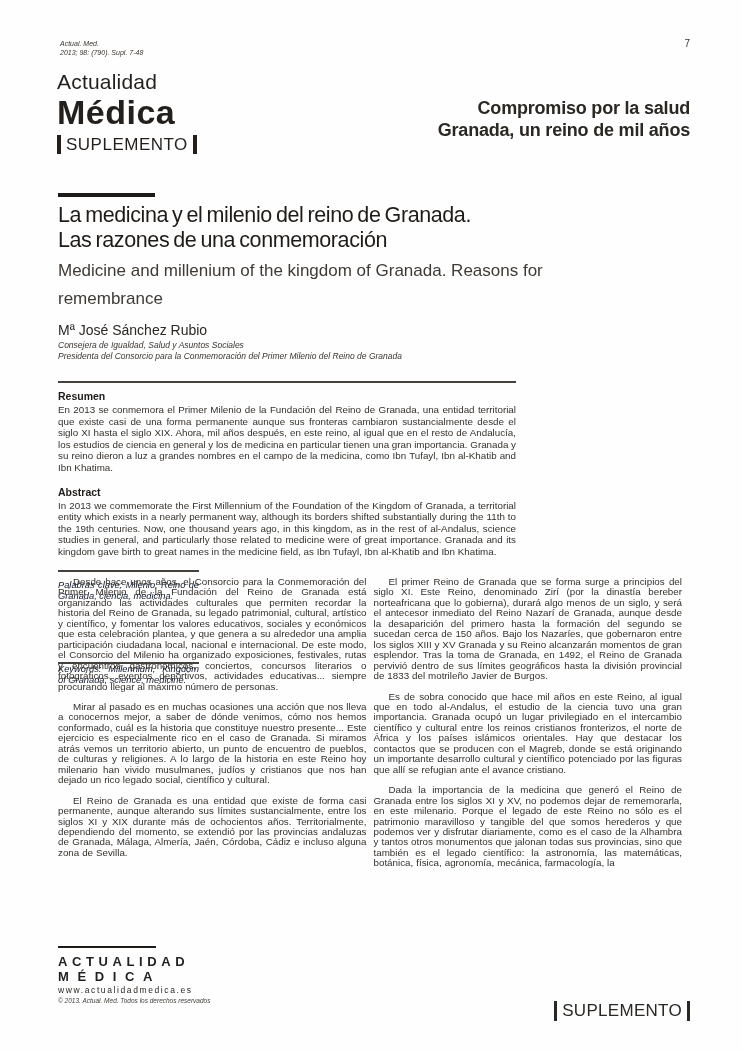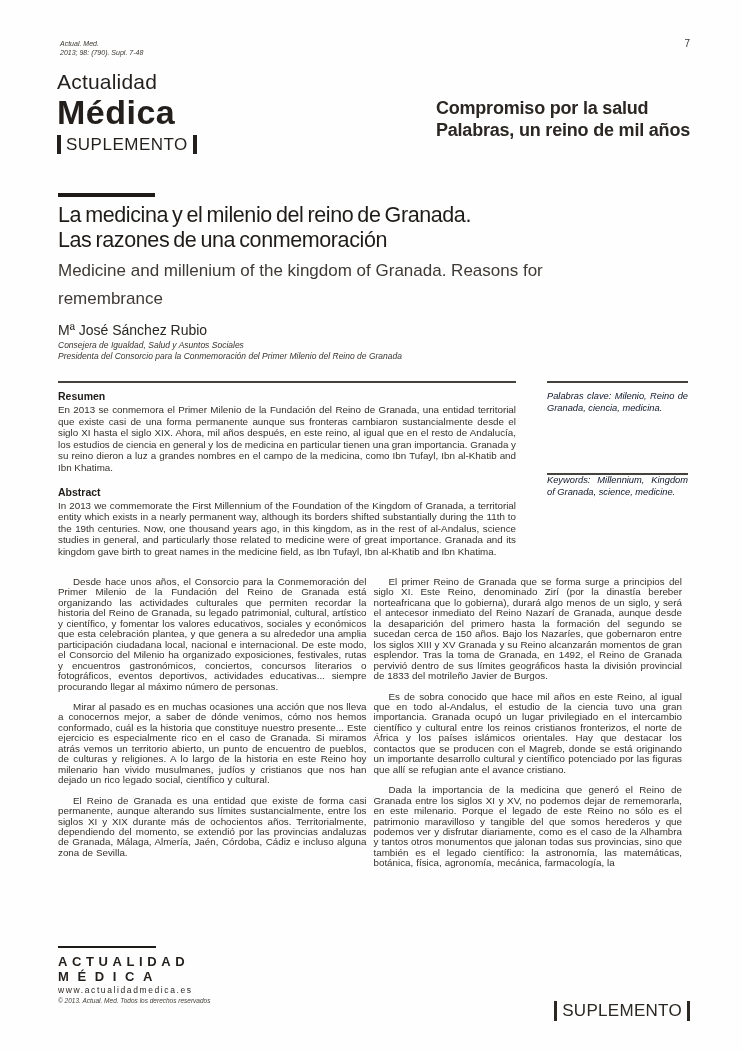--- a/index.html
+++ b/index.html
@@ -13,32 +13,32 @@
     overflow:hidden;
   }
   
   .ref{position:absolute;left:60px;top:40px;font-size:7px;line-height:8.5px;font-style:italic;color:#3a3530;}
   .pagenum{position:absolute;right:52px;top:38px;font-size:10px;color:#3a3530;}
   .masthead{position:absolute;left:57px;top:70px;color:#231f1c;}
   .masthead .l1{font-size:21px;line-height:24px;letter-spacing:0.2px;}
   .masthead .l2{font-size:34px;line-height:36px;font-weight:700;letter-spacing:0.5px;}
   .masthead .l3{margin-top:5px;display:inline-block;font-size:17px;line-height:19px;
     border-left:4px solid #231f1c;border-right:4px solid #231f1c;padding:0 5px;letter-spacing:0.5px;}
-  .banner{position:absolute;right:52px;top:97px;font-weight:700;
+  .banner{position:absolute;right:52px;top:97px;text-align:right;font-weight:700;
     font-size:18px;line-height:22px;color:#2b2723;letter-spacing:-0.2px;}
   
   .title-bar{position:absolute;left:58px;top:193px;width:97px;height:4px;background:#1e1a17;}
   .title-block{position:absolute;left:58px;top:203px;width:600px;}
   .title-es{font-size:21.5px;line-height:25px;font-weight:400;color:#1f1b18;
     letter-spacing:-0.4px;word-spacing:-1.5px;margin:0;}
   .title-en{font-size:17px;line-height:28px;font-weight:400;color:#3f3a35;margin:4px 0 0 0;width:520px;}
   .author{margin-top:9px;font-size:14px;color:#2b2723;}
   .affil{font-size:8.5px;line-height:10.5px;font-style:italic;color:#3a3530;margin-top:2px;}
   
-  .abstract-row{position:absolute;left:58px;top:381px;width:630px;display:flex;justify-content:space-between;}
+  .abstract-row{position:absolute;left:58px;top:381px;width:630px;display:flex;justify-content:space-between;flex-direction:column;}
   .abs-main{width:458px;border-top:2px solid #45413c;padding-top:7px;}
   .abs-h{font-size:10.5px;font-weight:700;color:#1f1b18;margin:0 0 2px 0;}
   .abs-t{font-size:9.8px;line-height:11.6px;text-align:justify;color:#35302b;margin:0 0 12px 0;}
   .abs-side{width:141px;font-style:italic;color:#0f172a;}
   .side-block1{border-top:2px solid #45413c;padding-top:8px;height:82px;box-sizing:content-box;}
   .side-block2{border-top:2px solid #45413c;padding-top:0;}
   .kw{font-size:9.3px;line-height:11.5px;text-align:justify;margin:0;}
   
   .body-cols{position:absolute;left:58px;top:577px;width:630px;display:flex;gap:7px;}
   .col{width:308.5px;}
@@ -65,21 +65,21 @@
   </div>
   <div class="pagenum">7</div>
 
   <div class="masthead">
     <div class="l1">Actualidad</div>
     <div class="l2">Médica</div>
     <div class="l3">SUPLEMENTO</div>
   </div>
   <div class="banner">
     <div>Compromiso por la salud</div>
-    <div>Palabras, un reino de mil años</div>
+    <div>Granada, un reino de mil años</div>
   </div>
 
   <div class="title-bar"></div>
   <div class="title-block">
     <h1 class="title-es"><span>La medicina y el milenio del reino de Granada.</span><br><span>Las razones de una conmemoración</span></h1>
     <h2 class="title-en">Medicine and millenium of the kingdom of Granada. Reasons for remembrance</h2>
     <div class="author">Mª José Sánchez Rubio</div>
     <div class="affil">
       <div>Consejera de Igualdad, Salud y Asuntos Sociales</div>
       <div>Presidenta del Consorcio para la Conmemoración del Primer Milenio del Reino de Granada</div>

